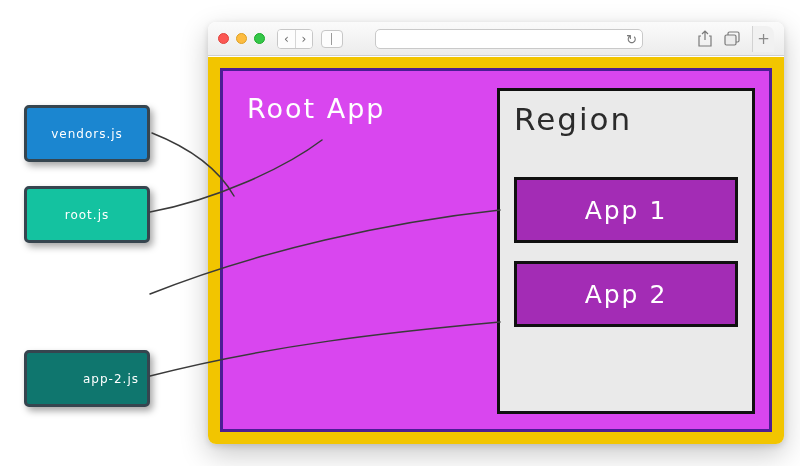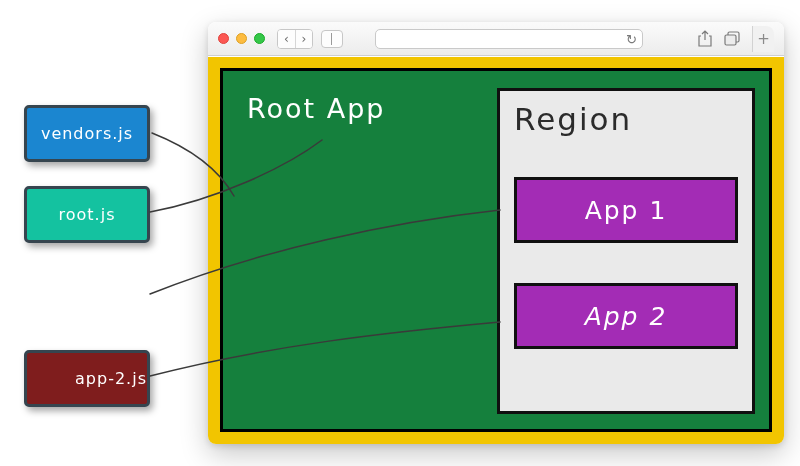--- a/index.html
+++ b/index.html
@@ -46,43 +46,43 @@
   .right-icons { margin-left:auto; display:flex; align-items:center; gap:12px; }
   .share-icon svg, .tabs-icon svg { display:block; }
   .plus-btn { width:22px; height:26px; border-left:1px solid #d2d2d2; display:flex; align-items:center;
               justify-content:center; color:#8a8a8a; font-size:15px; background:#f1f1f1;
               border-radius:0 8px 0 0; }
 
   
   .frame { position:absolute; top:35px; left:0; right:0; bottom:0;
            background:#f2c500; border-radius:0 0 8px 8px; padding:11px 12px 12px 12px; }
   .rootapp { position:relative; width:100%; height:100%;
-             background:#15803d; border:3px solid #000000; }
+             background:#d946ef; border:3px solid #4c1d95; }
   .rootapp-title { position:absolute; left:24px; top:22px; color:#ffffff; font-size:27px;
                    letter-spacing:2px; }
 
   .region { position:absolute; top:17px; right:14px; bottom:15px; width:258px;
             background:#eaeaea; border:3px solid #101010; padding:10px 14px; }
   .region-title { color:#2b2b2b; font-size:31px; letter-spacing:2px; }
 
   .appbox { height:66px; background:#a32cb5; border:3px solid #101010;
             display:flex; align-items:center; justify-content:center;
             color:#ffffff; font-size:25px; letter-spacing:2px; }
   .appbox.app1 { margin-top:40px; }
-  .appbox.app2 { margin-top:40px;font-style:italic; }
+  .appbox.app2 { margin-top:18px; }
 
   
   .filebox { position:absolute; left:24px; width:126px; height:57px; border-radius:5px;
              border:3px solid #36454f; box-shadow:3px 4px 7px rgba(0,0,0,0.35);
              display:flex; align-items:center; justify-content:center;
-             color:#ffffff; font-size:16px; letter-spacing:1px; }
+             color:#ffffff; font-size:12px; letter-spacing:1px; }
   .filebox.vendors { top:105px; background:#1b86d0; }
   .filebox.rootjs  { top:186px; background:#14c2a0; }
   .filebox.app1js  { top:268px; background:#a32cb5; }
-  .filebox.app2js  { top:350px; background:#7f1d1d;padding-left:48px; }
+  .filebox.app2js  { top:350px; background:#0f766e;padding-left:48px; }
 
   .connectors { position:absolute; left:0; top:0; width:800px; height:466px; pointer-events:none; }
   .connectors path { fill:none; stroke:#3a3a3a; stroke-width:1.5; stroke-linecap:round; }
 </style>
 </head>
 <body>
 
 <div class="canvas">
 
   <div class="filebox vendors">

